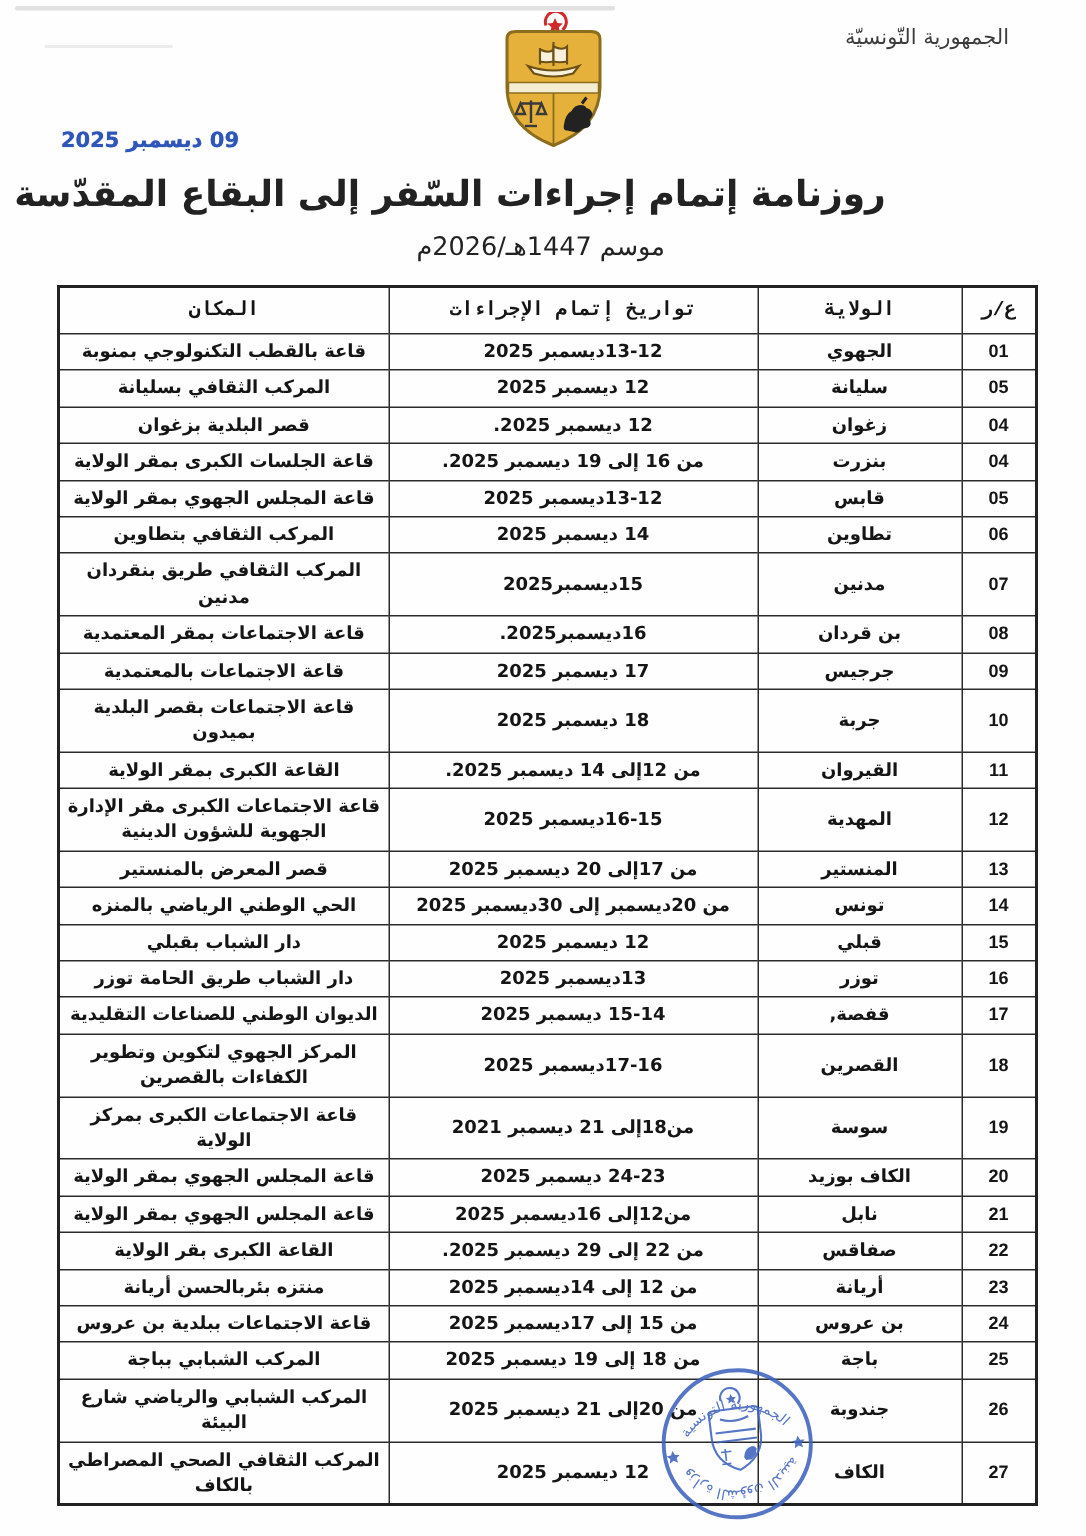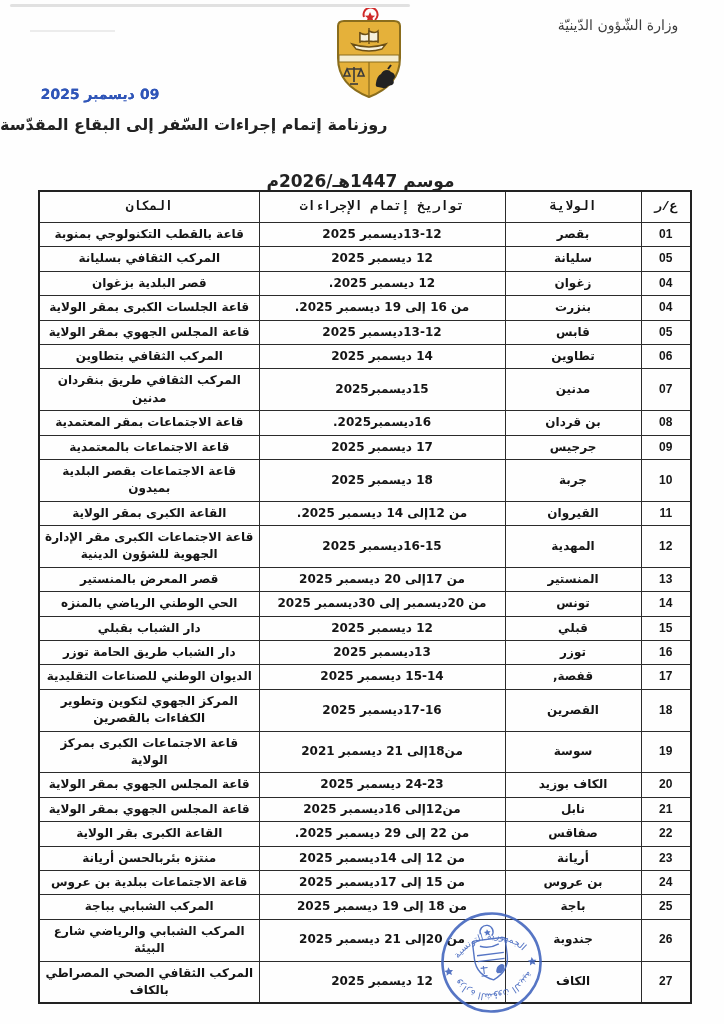--- a/index.html
+++ b/index.html
@@ -27,27 +27,27 @@
     position:absolute;left:40px;top:86px;width:120px;
     direction:rtl;text-align:center;
     font-size:14px;font-weight:bold;color:#2f55b8;
     letter-spacing:1.5px;
     text-shadow:0 0 .6px #2f55b8;
     transform:skewX(-2deg);
   }
 
   .doc-title{
     position:absolute;top:115px;left:0;width:600px;
-    direction:rtl;text-align:left;
-    font-size:16px;font-weight:bold;color:#222;
+    direction:rtl;text-align:center;
+    font-size:24px;font-weight:bold;color:#222;
   }
   .doc-subtitle{
     position:absolute;top:155px;left:0;width:721px;
     direction:rtl;text-align:center;
-    font-size:17px;font-weight:bold;color:#222;margin-top:16px;
+    font-size:17px;font-weight:normal;color:#222;
   }
 
   table.schedule{
     position:absolute;top:190px;left:38px;width:652px;
     border-collapse:collapse;direction:rtl;
     font-size:12px;font-weight:bold;color:#151515;
     table-layout:fixed;
   }
   table.schedule th,table.schedule td{
     border:1px solid #2b2b2b;
@@ -64,21 +64,21 @@
 
   .round-stamp{position:absolute;left:434px;top:905px;opacity:.88;}
 </style>
 </head>
 <body>
 
 <div class="scan-artifact"></div>
 <div class="scan-artifact2"></div>
 
 <div class="gov-header">
-  <div class="l2">وزارة الشّؤون الدّينيّة</div>
+  <div class="l1">الجمهورية التّونسيّة</div>
 </div>
 
 <svg class="emblem" width="78" height="92" viewBox="0 0 78 92">
 
   <g stroke="#d02a2a" fill="none" stroke-width="2">
     <path d="M34,9 A7,7 0 1 1 45,12"></path>
   </g>
   <path d="M40,4 l1.6,3.4 3.6,.3 -2.7,2.4 .8,3.5 -3.3-1.9 -3.2,1.9 .8-3.5 -2.7-2.4 3.6-.3 z" fill="#d02a2a"></path>
 
   <path d="M8,18 Q8,13 14,13 L64,13 Q70,13 70,18 L70,50 Q70,77 39,89 Q8,77 8,50 Z" fill="#e5b13a" stroke="#8a6d1d" stroke-width="2"></path>
@@ -120,21 +120,21 @@
     <tr>
       <th>ع/ر</th>
       <th>الولاية</th>
       <th>تواريخ إتمام الإجراءات</th>
       <th>المكان</th>
     </tr>
   </thead>
   <tbody>
   <tr>
     <td class="cell-num">01</td>
-    <td>بقصر</td>
+    <td>الجهوي</td>
     <td>13-12ديسمبر 2025</td>
     <td>قاعة بالقطب التكنولوجي بمنوبة</td>
   </tr>
 
   <tr>
     <td class="cell-num">05</td>
     <td>سليانة</td>
     <td>12 ديسمبر 2025</td>
     <td>المركب الثقافي بسليانة</td>
   </tr>

